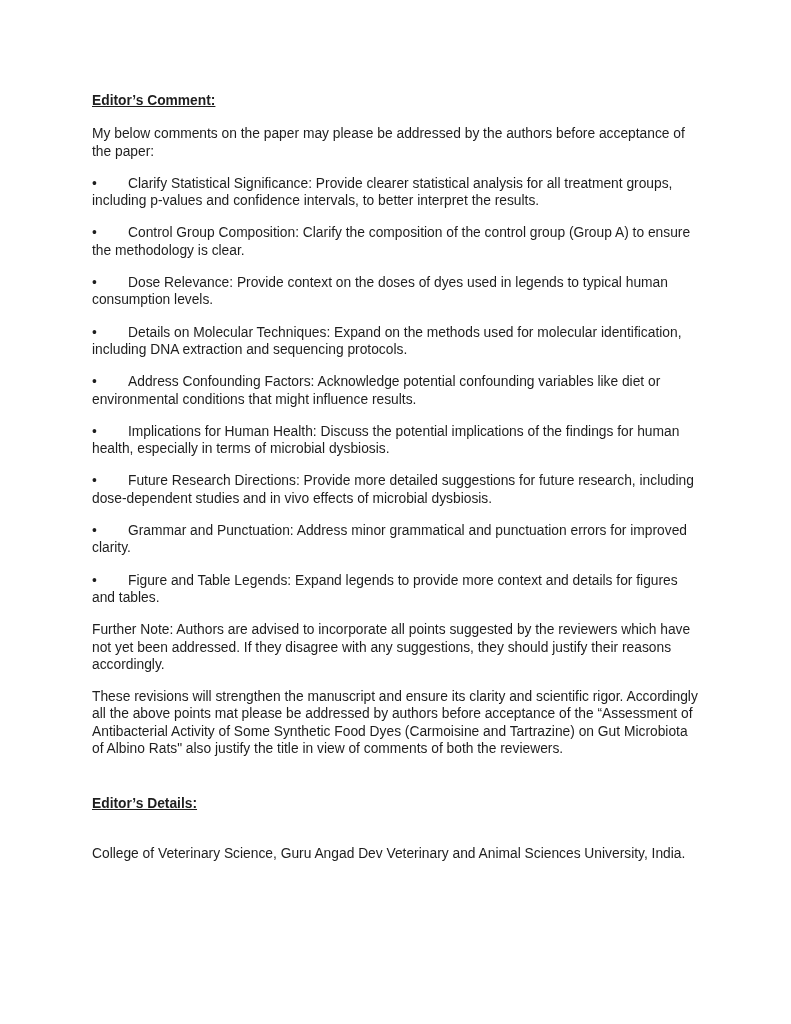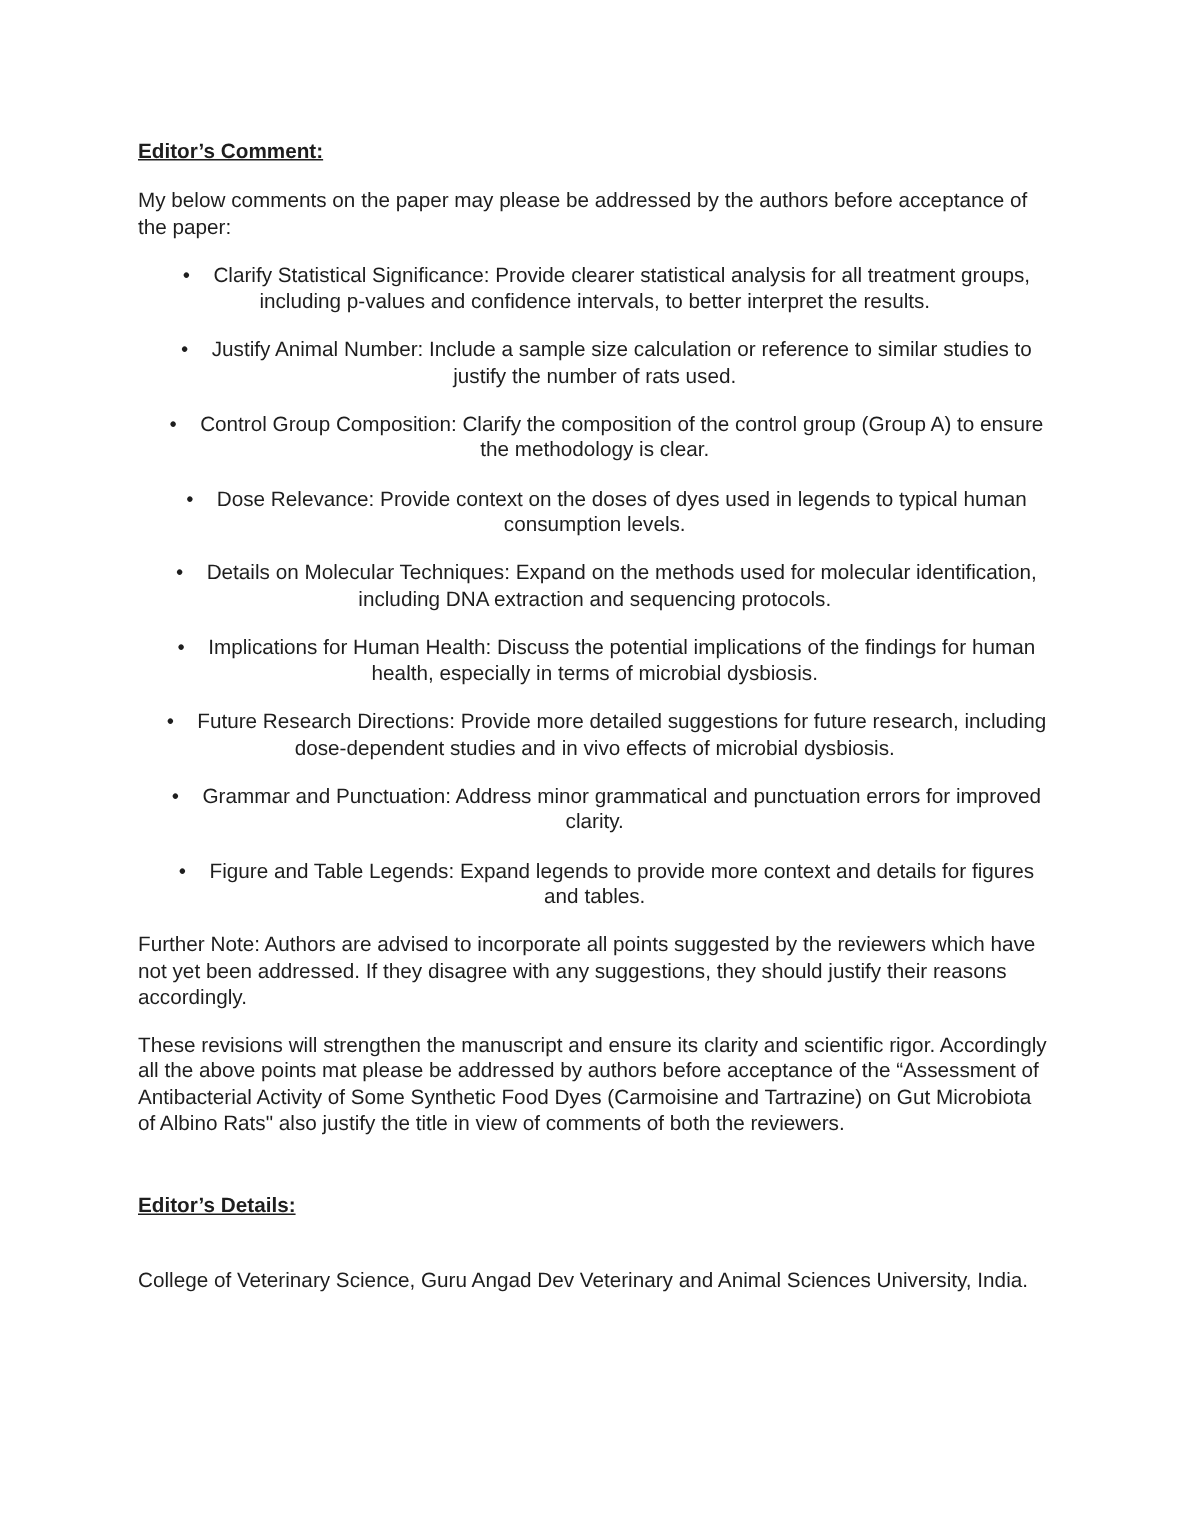--- a/index.html
+++ b/index.html
@@ -24,21 +24,20 @@
     font-weight: bold;
     text-decoration: underline;
     margin: 0 0 16px 0;
     font-size: 13.8px;
   }
   .para {
     margin: 0 0 15px 0;
   }
   .bullet-item {
     margin: 0 0 15px 0;
-    text-align: center;
   }
   .bullet-marker {
     display: inline-block;
     width: 36px;
   }
   .details-heading {
     margin-top: 38px;
     margin-bottom: 32px;
   }
   .details-block p {
@@ -50,28 +49,28 @@
 
 <div class="page">
 
   <div class="heading">Editor’s Comment:</div>
 
   <p class="para">My below comments on the paper may please be addressed by the authors before acceptance of the paper:</p>
 
   <div id="bullet-list">
     <p class="bullet-item"><span class="bullet-marker">•</span><span>Clarify Statistical Significance: Provide clearer statistical analysis for all treatment groups, including p-values and confidence intervals, to better interpret the results.</span></p>
 
-    <p class="bullet-item"><span class="bullet-marker">•</span><span>Justify Animal Number: Include a sample size calculation or reference to similar studies to justify the number of rats used.</span></p>
 
     <p class="bullet-item"><span class="bullet-marker">•</span><span>Control Group Composition: Clarify the composition of the control group (Group A) to ensure the methodology is clear.</span></p>
 
     <p class="bullet-item"><span class="bullet-marker">•</span><span>Dose Relevance: Provide context on the doses of dyes used in legends to typical human consumption levels.</span></p>
 
     <p class="bullet-item"><span class="bullet-marker">•</span><span>Details on Molecular Techniques: Expand on the methods used for molecular identification, including DNA extraction and sequencing protocols.</span></p>
 
+    <p class="bullet-item"><span class="bullet-marker">•</span><span>Address Confounding Factors: Acknowledge potential confounding variables like diet or environmental conditions that might influence results.</span></p>
 
     <p class="bullet-item"><span class="bullet-marker">•</span><span>Implications for Human Health: Discuss the potential implications of the findings for human health, especially in terms of microbial dysbiosis.</span></p>
 
     <p class="bullet-item"><span class="bullet-marker">•</span><span>Future Research Directions: Provide more detailed suggestions for future research, including dose-dependent studies and in vivo effects of microbial dysbiosis.</span></p>
 
     <p class="bullet-item"><span class="bullet-marker">•</span><span>Grammar and Punctuation: Address minor grammatical and punctuation errors for improved clarity.</span></p>
 
     <p class="bullet-item"><span class="bullet-marker">•</span><span>Figure and Table Legends: Expand legends to provide more context and details for figures and tables.</span></p>
   </div>
 

